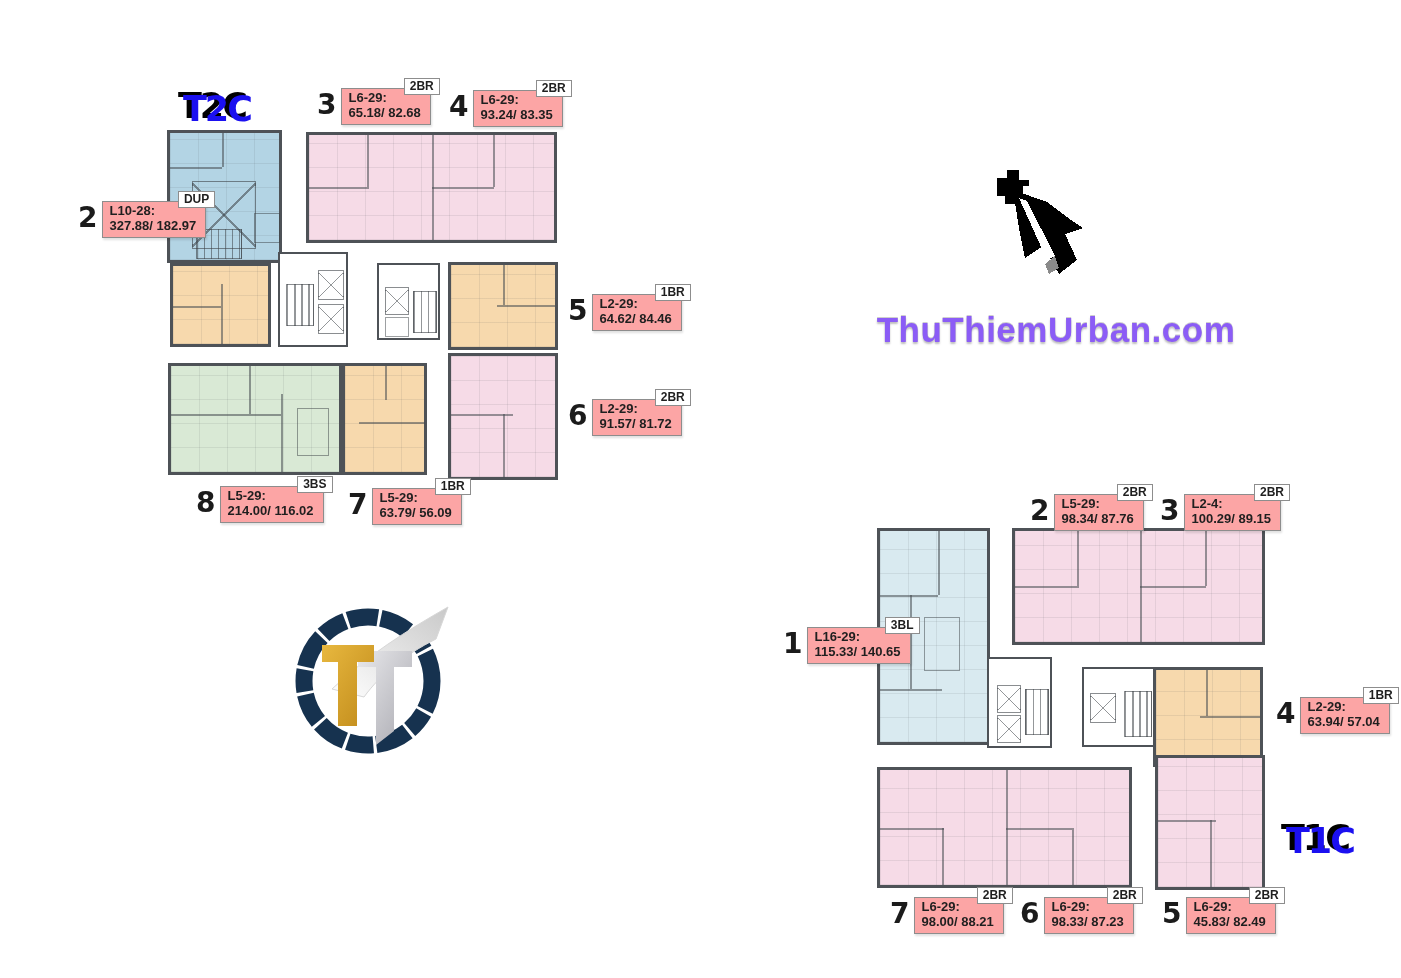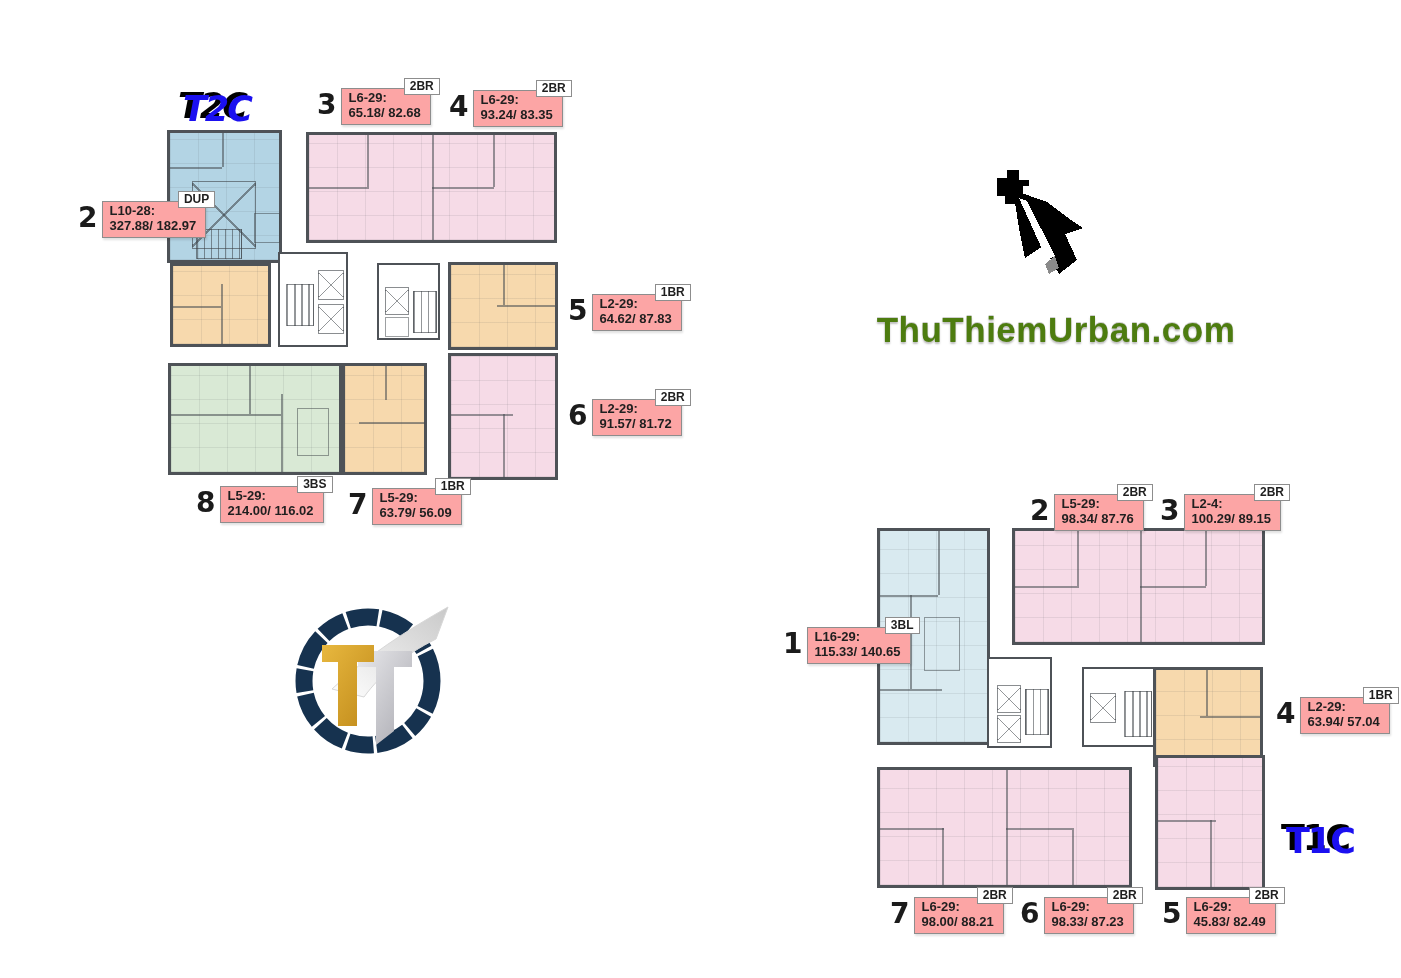--- a/index.html
+++ b/index.html
@@ -39,21 +39,21 @@
   .utype{position:absolute;top:-11px;right:-10px;border:1px solid #8d8d8d;background:#fff;
         font-size:12px;font-weight:bold;color:#1f1f1f;padding:0 5px;line-height:1.25;}
 
   
   .tower-logo{position:absolute;font-family:"DejaVu Sans",sans-serif;font-weight:800;
         font-size:35px;line-height:1;color:#1b10f0;letter-spacing:-2px;
         text-shadow:-5px -3px 0 #000;}
 
   
   .watermark{position:absolute;left:856px;top:310px;width:400px;text-align:center;
-        font-size:35px;font-weight:bold;color:#4d7c0f;letter-spacing:0.5px;
+        font-size:35px;font-weight:bold;color:#8b5cf6;letter-spacing:0.5px;
         text-shadow:0 2px 2px rgba(110,110,110,0.45), 0 -1px 0 #cfcfcf;}
 
   
   .title-main{position:absolute;left:140px;top:782px;width:460px;text-align:center;
         font-size:30px;font-weight:800;color:#f58220;letter-spacing:0.5px;
         font-family:"DejaVu Sans",sans-serif;}
   .title-sub{position:absolute;left:100px;top:815px;width:540px;text-align:center;
         font-size:28px;font-weight:800;color:#f58220;letter-spacing:0.5px;
         font-family:"DejaVu Sans",sans-serif;
         text-shadow:-3px -4px 0 #939393, 2px 2px 0 #a8a8a8;}
@@ -107,21 +107,21 @@
     </div>
     <div class="u orange" style="left:342px;top:363px;width:85px;height:112px;">
       <div class="iwh" style="left:14px;top:56px;width:66px;"></div>
       <div class="iwv" style="left:40px;top:0;height:34px;"></div>
     </div>
     <div class="u pink" style="left:448px;top:353px;width:110px;height:127px;">
       <div class="iwh" style="left:0;top:58px;width:62px;"></div>
       <div class="iwv" style="left:52px;top:58px;height:64px;"></div>
     </div>
 
-    <div class="tower-logo" style="left:183px;top:92px;font-style:italic;">T2C</div>
+    <div class="tower-logo" style="left:183px;top:92px;">T2C</div>
 
     <div class="ulabel" style="left:78px;top:201px;">
       <span class="unum">2</span>
       <span class="ubox">
         <span class="utype">DUP</span>
         <span class="ufloors">L10-28:</span>
         <span class="uarea">327.88/ 182.97</span>
       </span>
     </div>
     <div class="ulabel" style="left:317px;top:88px;">
@@ -138,21 +138,21 @@
         <span class="utype">2BR</span>
         <span class="ufloors">L6-29:</span>
         <span class="uarea">93.24/ 83.35</span>
       </span>
     </div>
     <div class="ulabel" style="left:568px;top:294px;">
       <span class="unum">5</span>
       <span class="ubox">
         <span class="utype">1BR</span>
         <span class="ufloors">L2-29:</span>
-        <span class="uarea">64.62/ 87.83</span>
+        <span class="uarea">64.62/ 84.46</span>
       </span>
     </div>
     <div class="ulabel" style="left:568px;top:399px;">
       <span class="unum">6</span>
       <span class="ubox">
         <span class="utype">2BR</span>
         <span class="ufloors">L2-29:</span>
         <span class="uarea">91.57/ 81.72</span>
       </span>
     </div>

